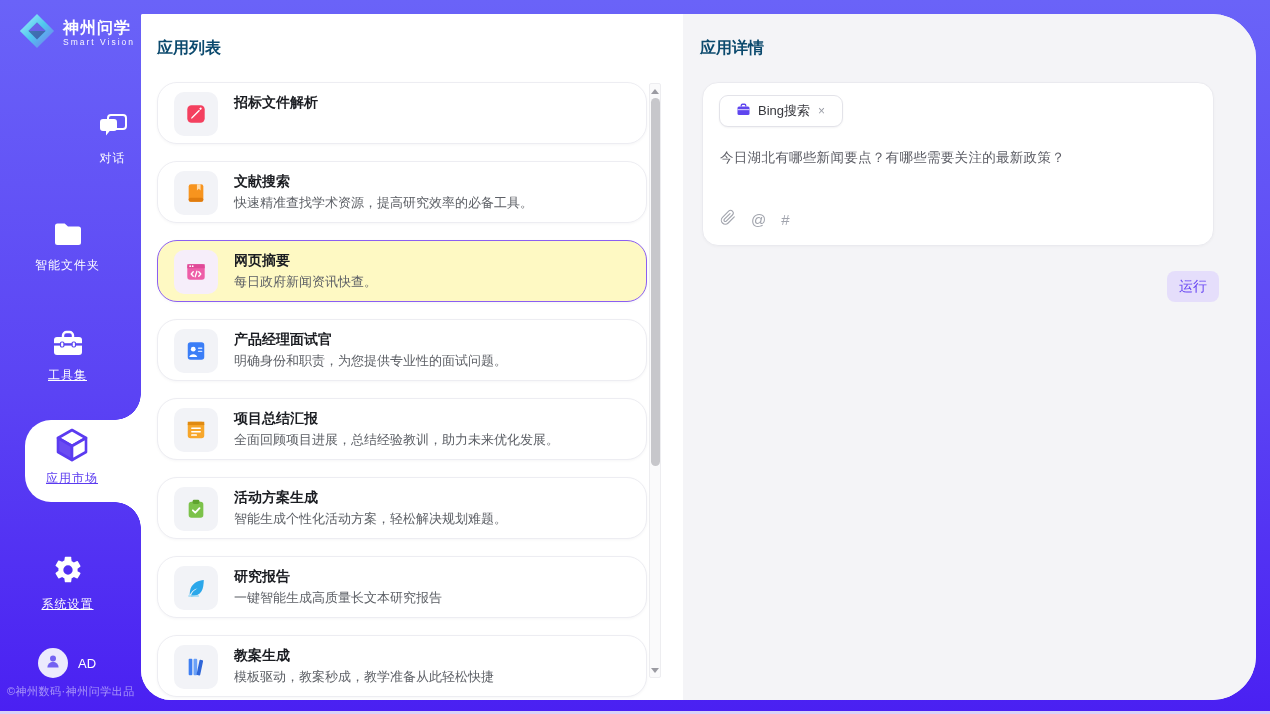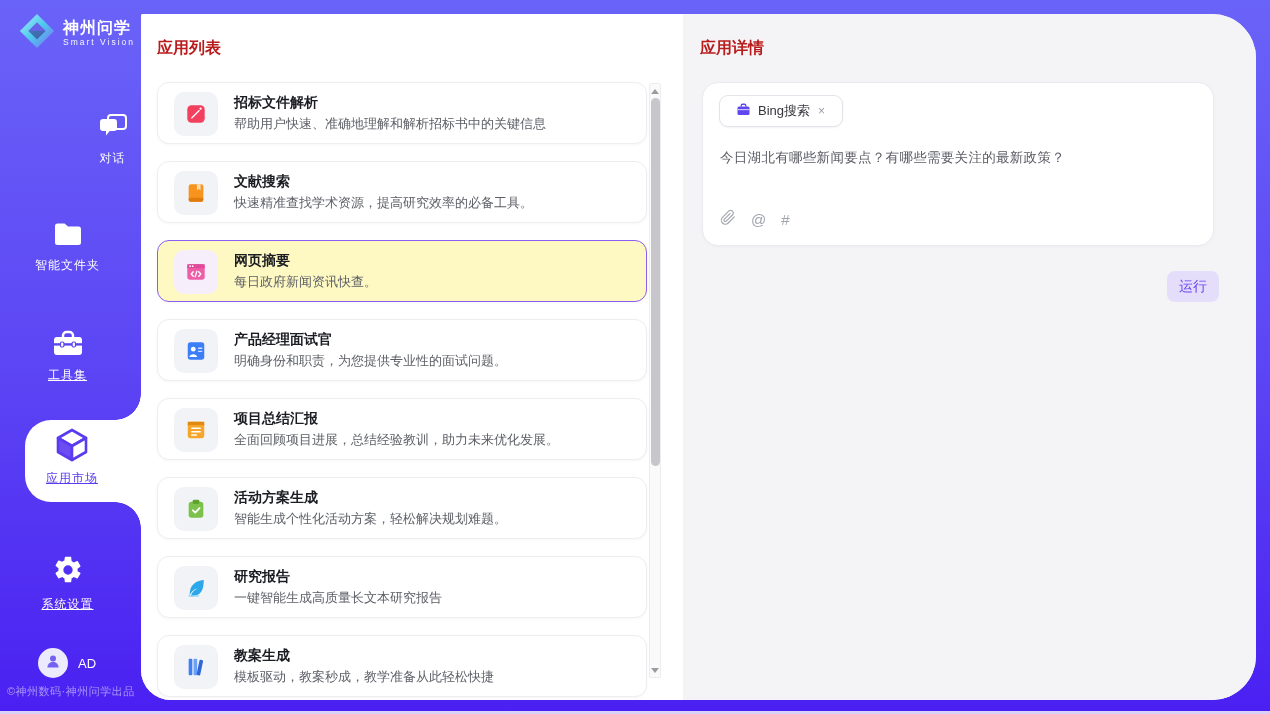--- a/index.html
+++ b/index.html
@@ -30,24 +30,24 @@
   .user-row{position:absolute;left:38px;top:648px;display:flex;align-items:center;gap:10px;cursor:pointer;}
   .avatar{width:30px;height:30px;border-radius:50%;background:#eceafd;display:flex;align-items:center;justify-content:center;}
   .user-name{font-size:13px;color:#fff;}
   .side-footer{position:absolute;left:7px;top:684px;font-size:11px;color:rgba(255,255,255,.5);letter-spacing:.5px;}
   
   .content{position:absolute;left:141px;top:14px;right:14px;bottom:14px;background:#fff;
     border-radius:2px 44px 44px 30px;overflow:hidden;}
   .bottom-strip{position:absolute;left:0;right:0;bottom:0;height:3px;background:#d8d2f8;}
   
   .list-panel{position:absolute;left:0;top:0;width:542px;height:100%;background:#fff;}
-  .panel-title{position:absolute;left:16px;top:24px;font-size:16px;font-weight:bold;color:#b91c1c;}
+  .panel-title{position:absolute;left:16px;top:24px;font-size:16px;font-weight:bold;color:#0c4a6e;}
   .cards{position:absolute;left:16px;top:68px;width:490px;}
   .card{position:relative;height:62px;margin-bottom:17px;background:#fff;border:1px solid #ededf2;
-    border-radius:12px;box-shadow:0 1px 3px rgba(20,20,40,.04);cursor:pointer;}
+    border-radius:20px;box-shadow:0 1px 3px rgba(20,20,40,.04);cursor:pointer;}
   .card.selected{background:#fef9c3;border:1.5px solid #8b5ef2;text-align:right;}
   .tile{position:absolute;left:16px;top:9px;width:44px;height:44px;border-radius:10px;background:#f2f3f7;
     display:flex;align-items:center;justify-content:center;}
   .card.selected .tile{background:#f6eefa;}
   .card-title{position:absolute;left:76px;top:11px;font-size:14px;font-weight:bold;color:#1b1d22;}
   .card-desc{position:absolute;left:76px;top:32px;font-size:13px;color:#5d6066;white-space:nowrap;}
   
   .scrollbar{position:absolute;left:508px;top:69px;width:12px;height:595px;background:#fafafb;
     border:1px solid #ededf0;border-radius:2px;cursor:pointer;}
   .sb-arrow{position:absolute;left:0;width:10px;height:12px;display:flex;align-items:center;justify-content:center;cursor:pointer;}
@@ -174,21 +174,20 @@
 
         <div class="card">
           <span class="tile">
             <svg width="22" height="22" viewBox="0 0 24 24">
               <rect x="2.5" y="2.5" width="19" height="19" rx="4.5" fill="#f4405f"></rect>
               <path d="M8.1 16.6 16.3 8.4l-1-1L7.1 15.6l-.5 1.5z" fill="#fff"></path>
               <path d="M17 7.7l.9-.9a1.05 1.05 0 0 0-1.5-1.5l-.9.9z" fill="#fff"></path>
             </svg>
           </span>
           <div class="card-title">招标文件解析</div>
-          <div class="card-desc">帮助用户快速、准确地理解和解析招标书中的关键信息</div>
         </div>
 
         <div class="card">
           <span class="tile">
             <svg width="22" height="22" viewBox="0 0 24 24">
               <rect x="4" y="2.5" width="16" height="19" rx="2.5" fill="#f7941e"></rect>
               <polygon points="13,2.5 17,2.5 17,9.2 15,7.4 13,9.2" fill="#ffddae"></polygon>
               <rect x="4" y="17.2" width="16" height="4.3" rx="2" fill="#e07c0e"></rect>
             </svg>
           </span>

